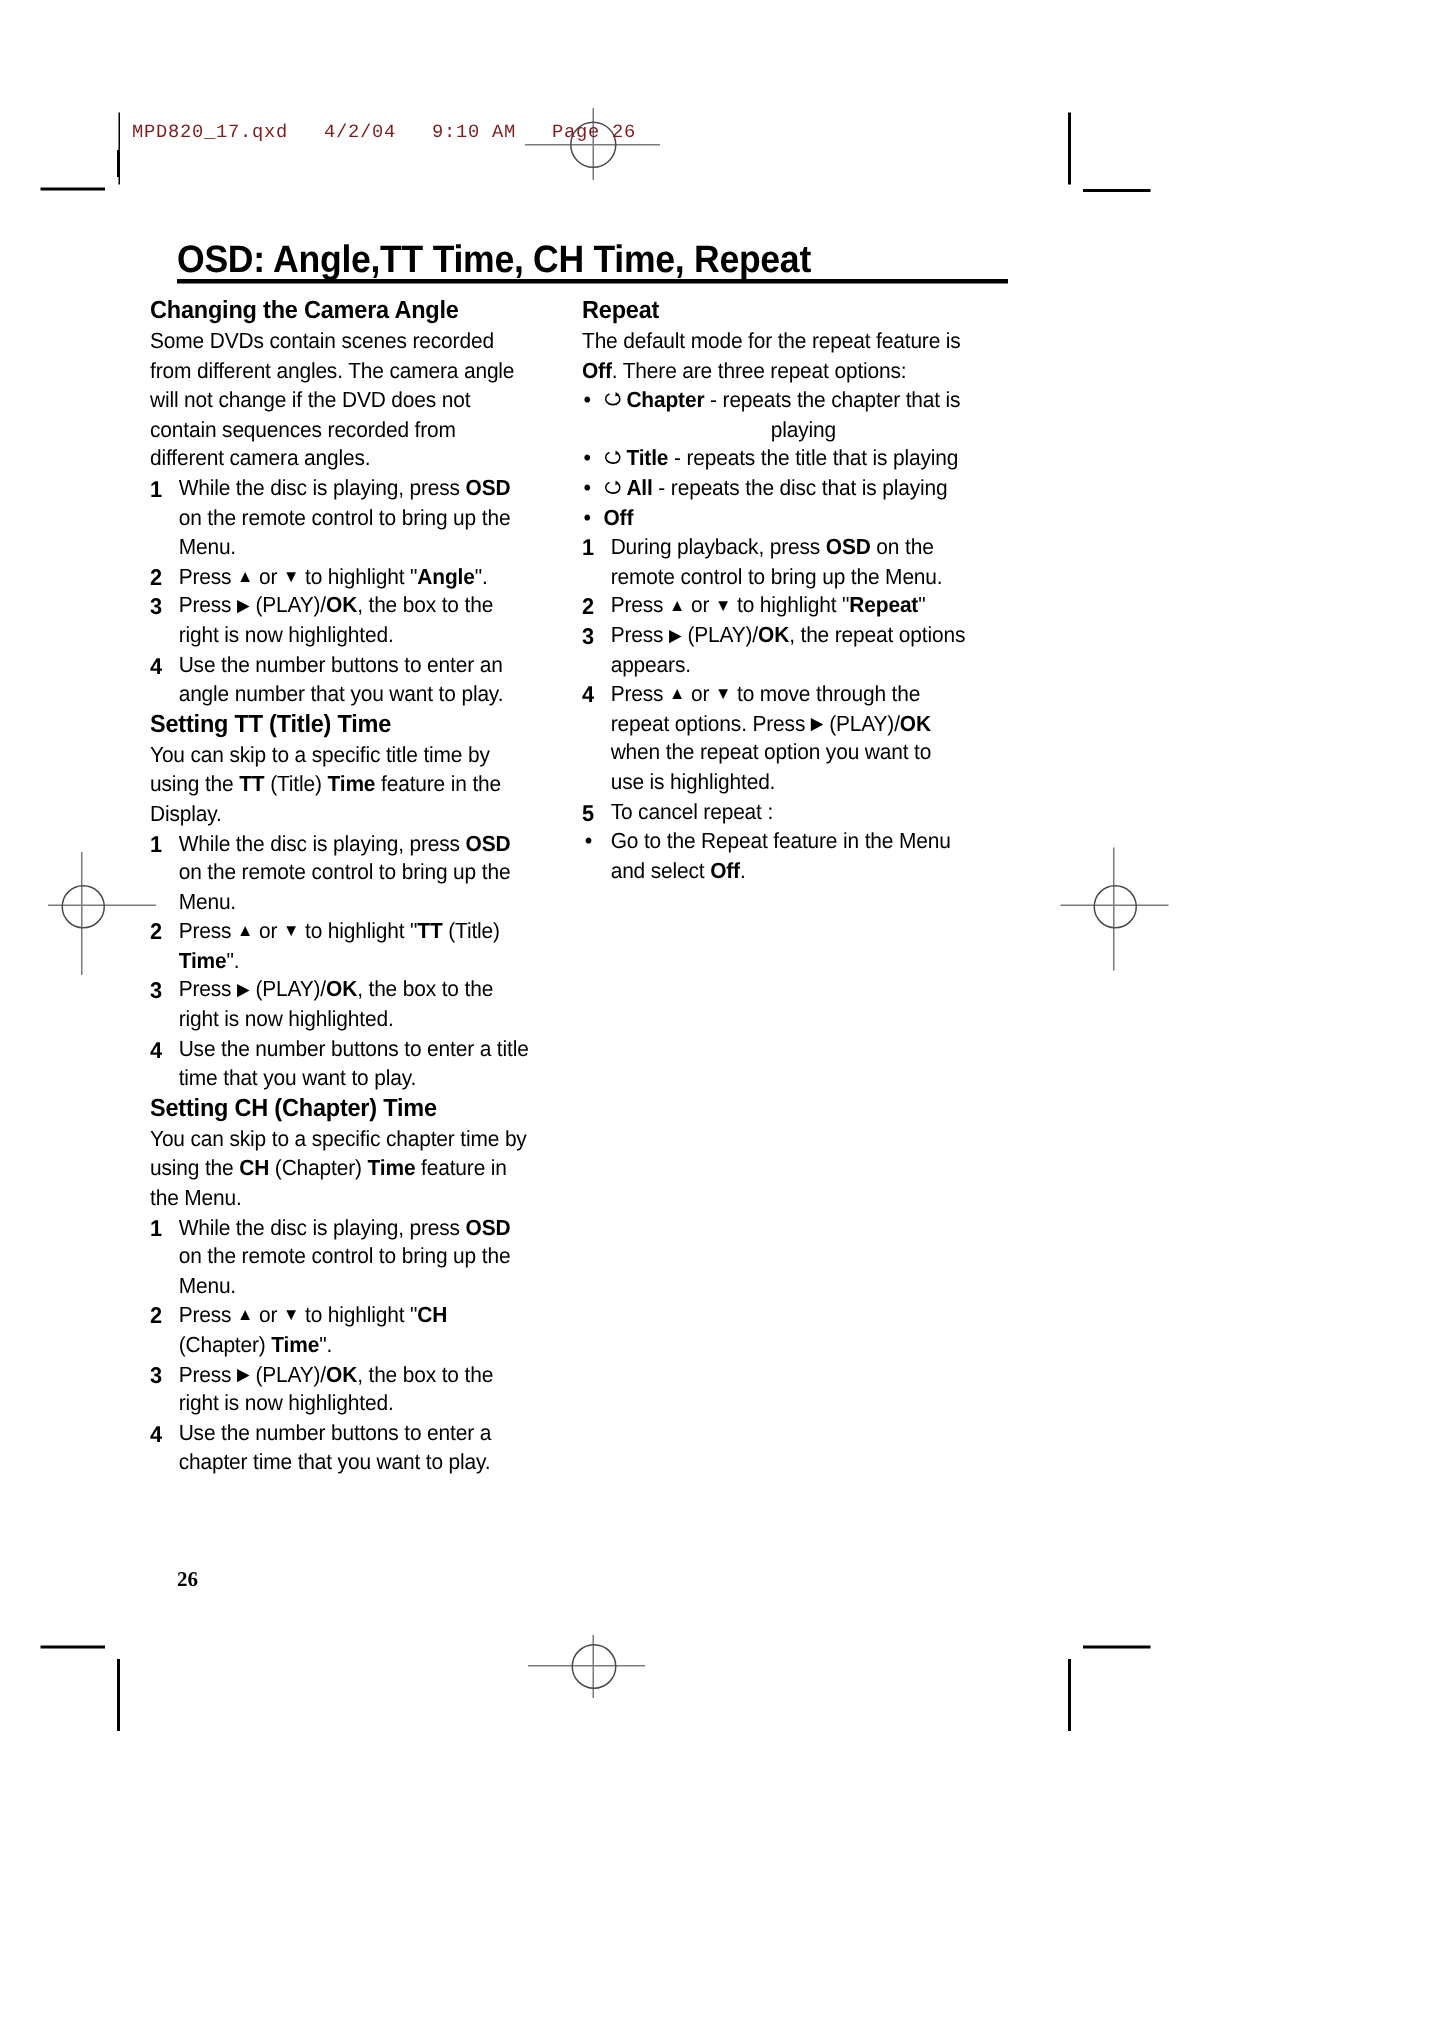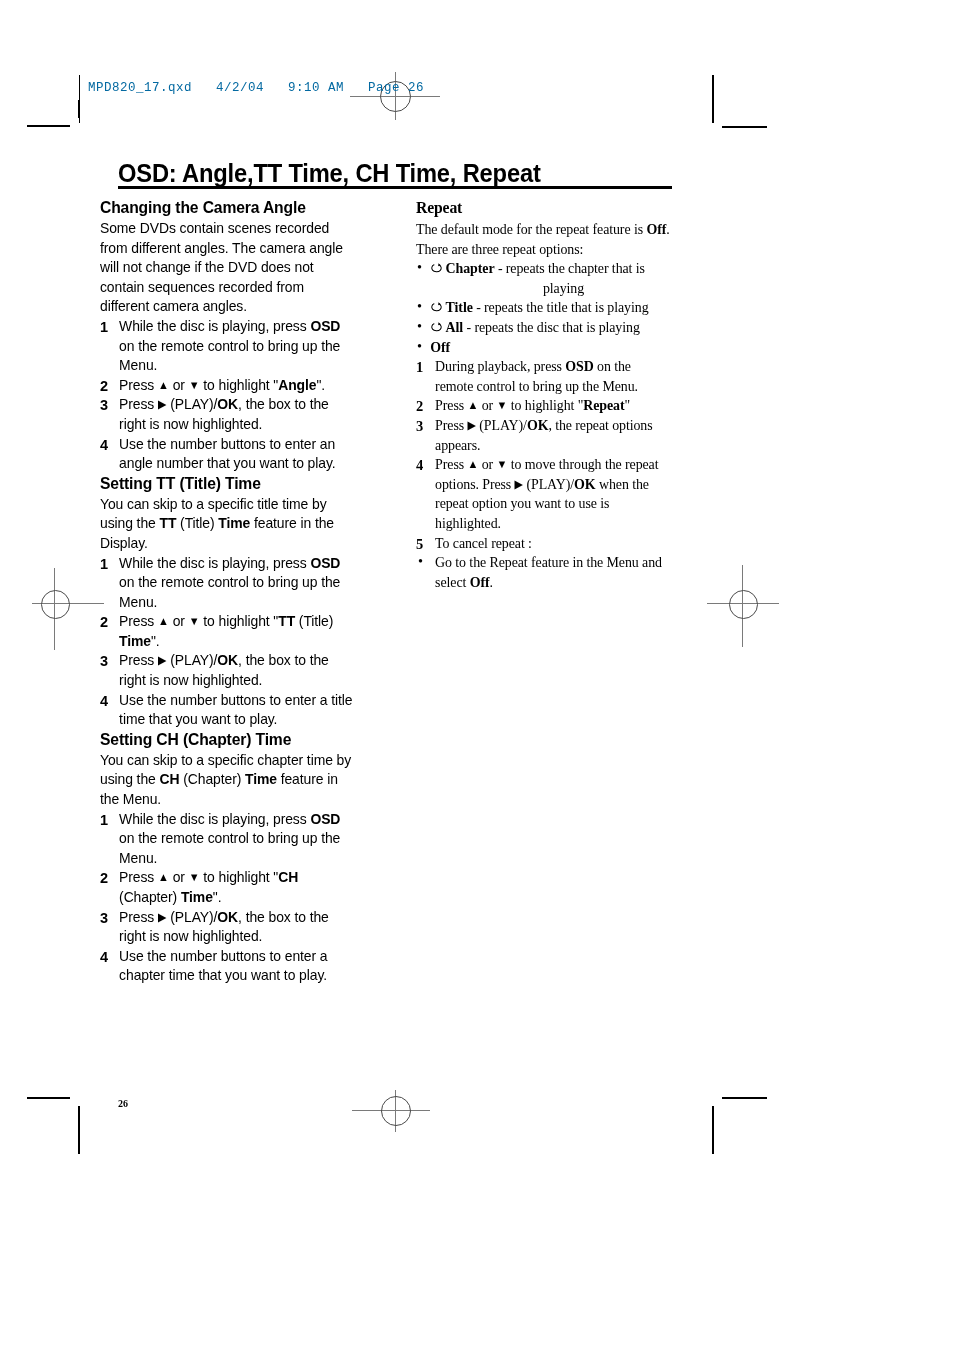--- a/index.html
+++ b/index.html
@@ -28,21 +28,21 @@
     background: transparent;
   }
   .guide-v { position: absolute; width: 1px; background: #000; }
 
   
   .slug {
     position: absolute;
     font-family: "Liberation Mono", monospace;
     font-size: 12.5px;
     letter-spacing: 0.5px;
-    color: #0369a1;
+    color: #7f1d1d;
     white-space: pre;
   }
 
   
   .page-title {
     position: absolute;
     left: 118px;
     top: 159px;
     font-size: 25.5px;
     font-weight: bold;
@@ -59,21 +59,21 @@
     height: 2.5px;
     background: #000;
   }
 
   .col {
     position: absolute;
     top: 198px;
     width: 268px;
   }
   .col-left  { left: 100px; }
-  .col-right { left: 416px; font-family: Liberation Serif, serif; }
+  .col-right { left: 388px; }
 
   h2.sec {
     font-size: 16.5px;
     font-weight: bold;
     margin: 0 0 2px 0;
     letter-spacing: -0.15px;
     transform: scaleX(0.95);
     transform-origin: left center;
     white-space: nowrap;
   }
@@ -145,23 +145,23 @@
     height: 11px;
     vertical-align: -1px;
     margin-right: 3px;
   }
 
   .arrow { font-size: 11.5px; vertical-align: 1px; letter-spacing: 0; }
 
   .page-num {
     position: absolute;
     left: 118px;
-    top: 1098px;
+    top: 1046px;
     font-family: "Liberation Serif", serif;
-    font-size: 10px;
+    font-size: 14px;
     font-weight: bold;
   }
 </style>
 </head>
 <body>
 
 <div class="crop-mark" style="left:27px;  top:125px; width:43px; height:2px;"></div>
 <div class="crop-mark" style="left:78px;  top:100px; width:2px;  height:18px;"></div>
 <div class="crop-mark" style="left:712px; top:75px;  width:2px;  height:48px;"></div>
 <div class="crop-mark" style="left:722px; top:126px; width:45px; height:2px;"></div>

